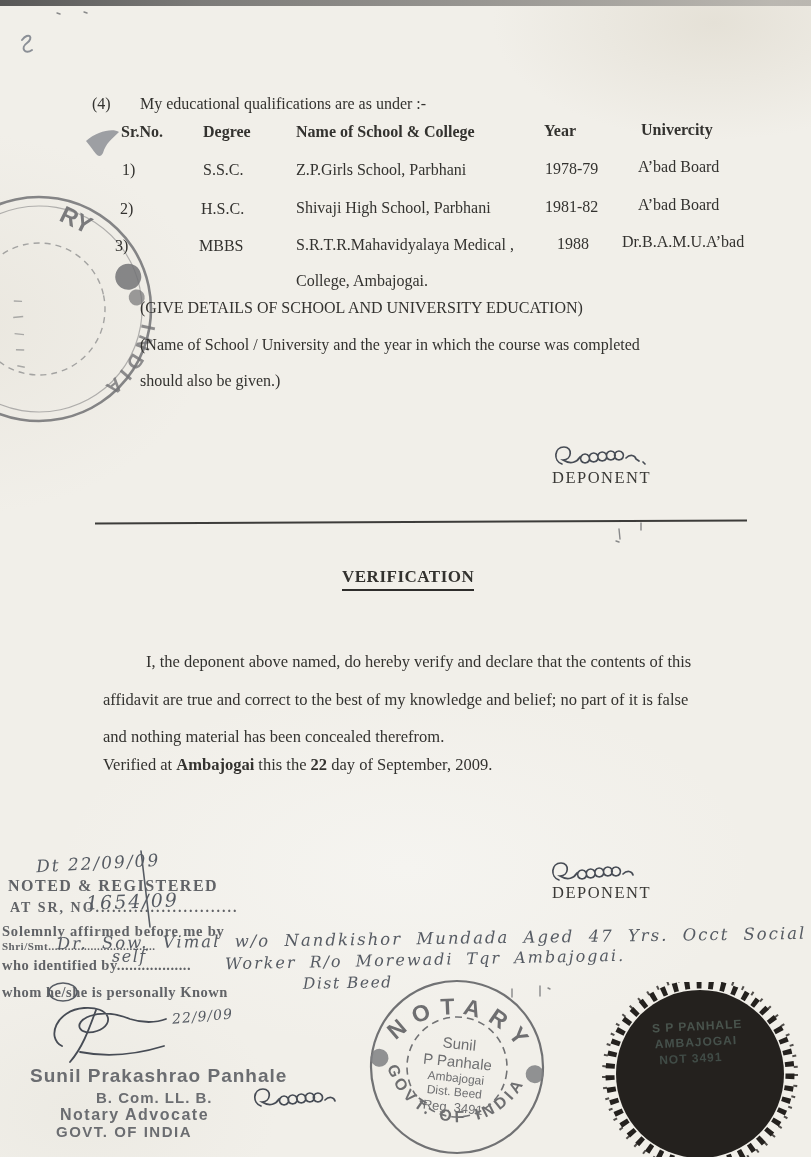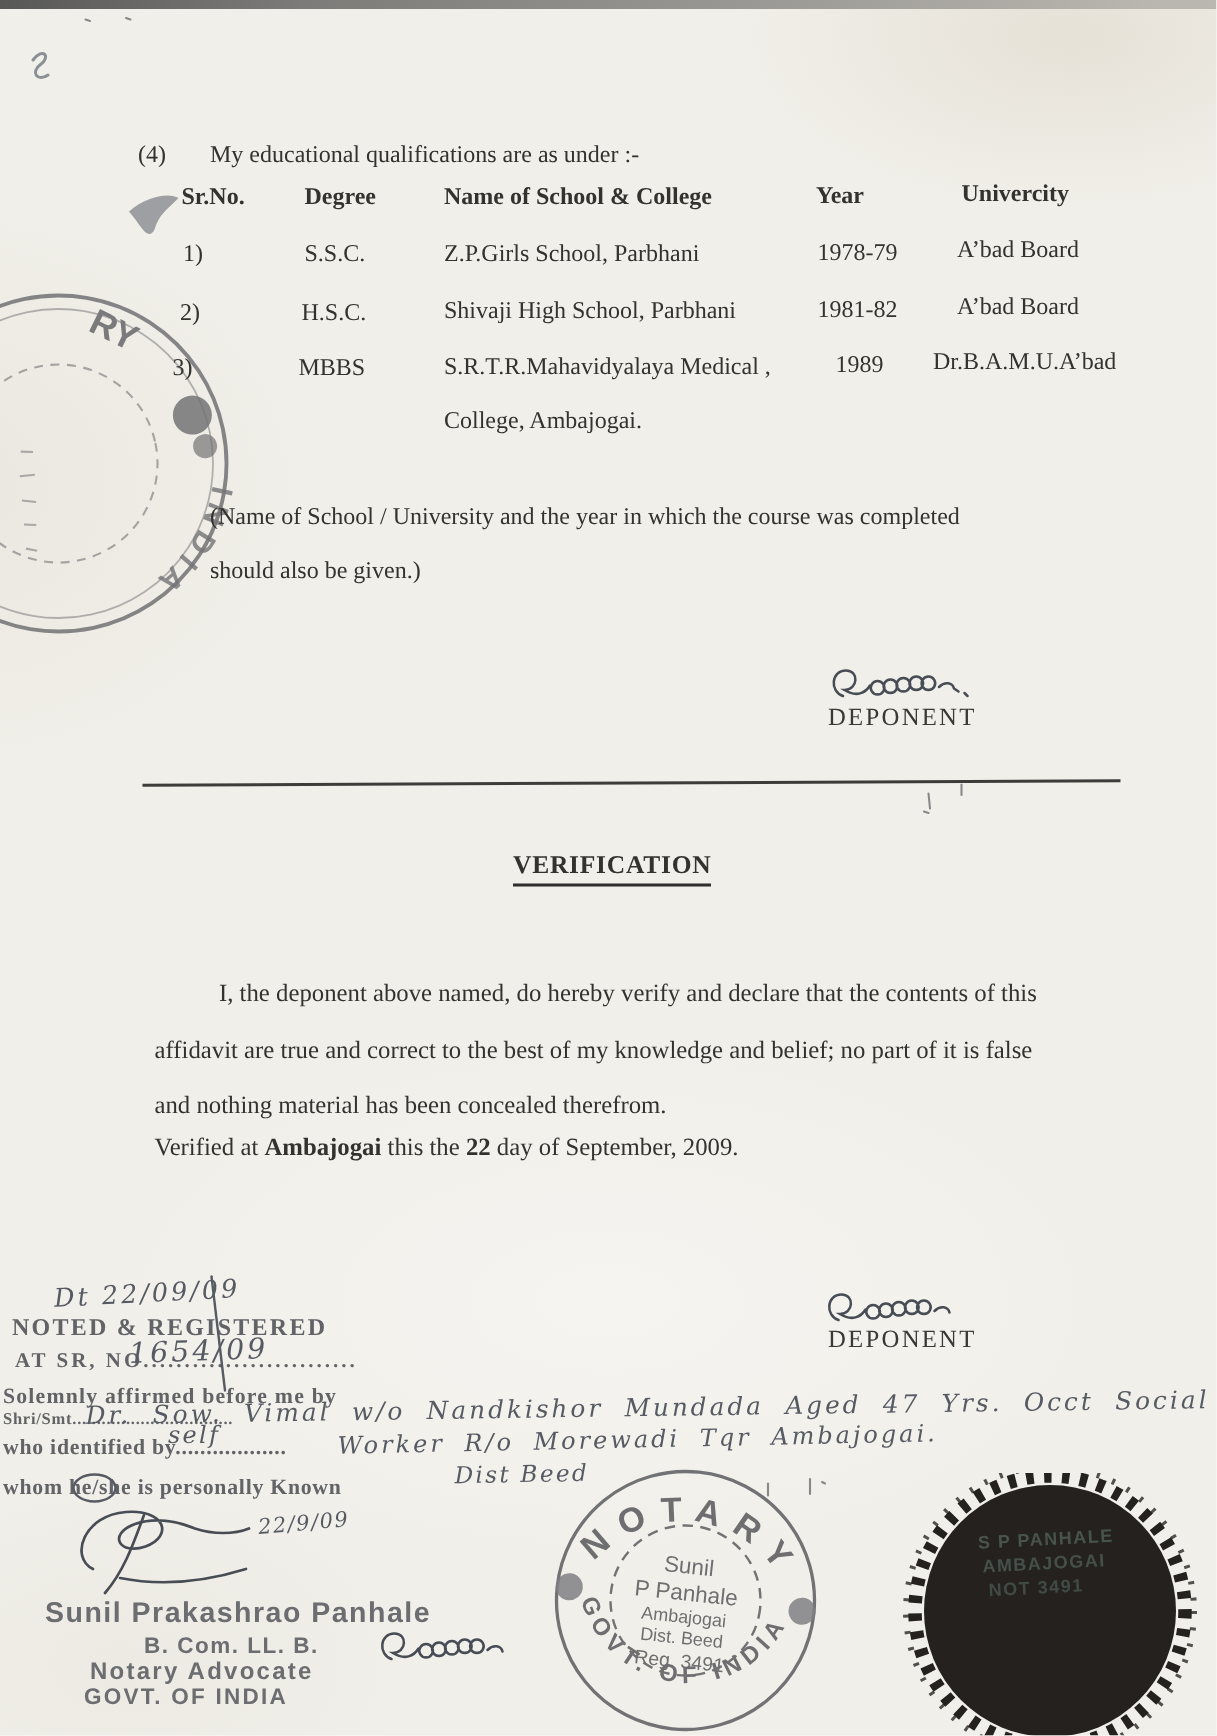--- a/index.html
+++ b/index.html
@@ -67,24 +67,25 @@
 
   <span class="abs typed" style="left:120px;top:200px">2)</span>
   <span class="abs typed" style="left:201px;top:200px">H.S.C.</span>
   <span class="abs typed" style="left:296px;top:199px">Shivaji High School, Parbhani</span>
   <span class="abs typed" style="left:545px;top:198px">1981-82</span>
   <span class="abs typed" style="left:638px;top:196px">A’bad Board</span>
 
   <span class="abs typed" style="left:115px;top:237px">3)</span>
   <span class="abs typed" style="left:199px;top:237px">MBBS</span>
   <span class="abs typed" style="left:296px;top:236px">S.R.T.R.Mahavidyalaya Medical ,</span>
-  <span class="abs typed" style="left:557px;top:235px">1989</span>
+  <span class="abs typed" style="left:557px;top:235px">1988</span>
   <span class="abs typed" style="left:622px;top:233px">Dr.B.A.M.U.A’bad</span>
   <span class="abs typed" style="left:296px;top:272px">College, Ambajogai.</span>
 
+  <span class="abs typed" style="left:140px;top:299px">(GIVE DETAILS OF SCHOOL AND UNIVERSITY EDUCATION)</span>
   <span class="abs typed" style="left:140px;top:336px">(Name of School / University and the year in which the course was completed</span>
   <span class="abs typed" style="left:140px;top:372px">should also be given.)</span>
 
   <svg class="abs" style="left:548px;top:440px" width="125" height="34" viewBox="0 0 125 34">
     <path d="M14 24 c-9 -3 -8 -17 2 -17 c9 0 8 13 -1 13 c8 5 14 2 17 -3 m5 6 a4.5 4.5 0 1 1 .1 0 m8.5 -1 a4.5 4.5 0 1 1 .1 0 m8.5 -1 a4.5 4.5 0 1 1 .1 0 m8.5 -1 a4.5 4.5 0 1 1 .1 0 m8 0 a4.5 4.5 0 1 1 .1 0 m7 -2 c4 -4 9 -3 10 1 l3 2 m4 1 l2 2" fill="none" stroke="#474c55" stroke-width="1.7" stroke-linecap="round"></path>
   </svg>
   <span class="abs dep" style="left:552px;top:468px">DEPONENT</span>
 
   <div class="rule"></div>
 

